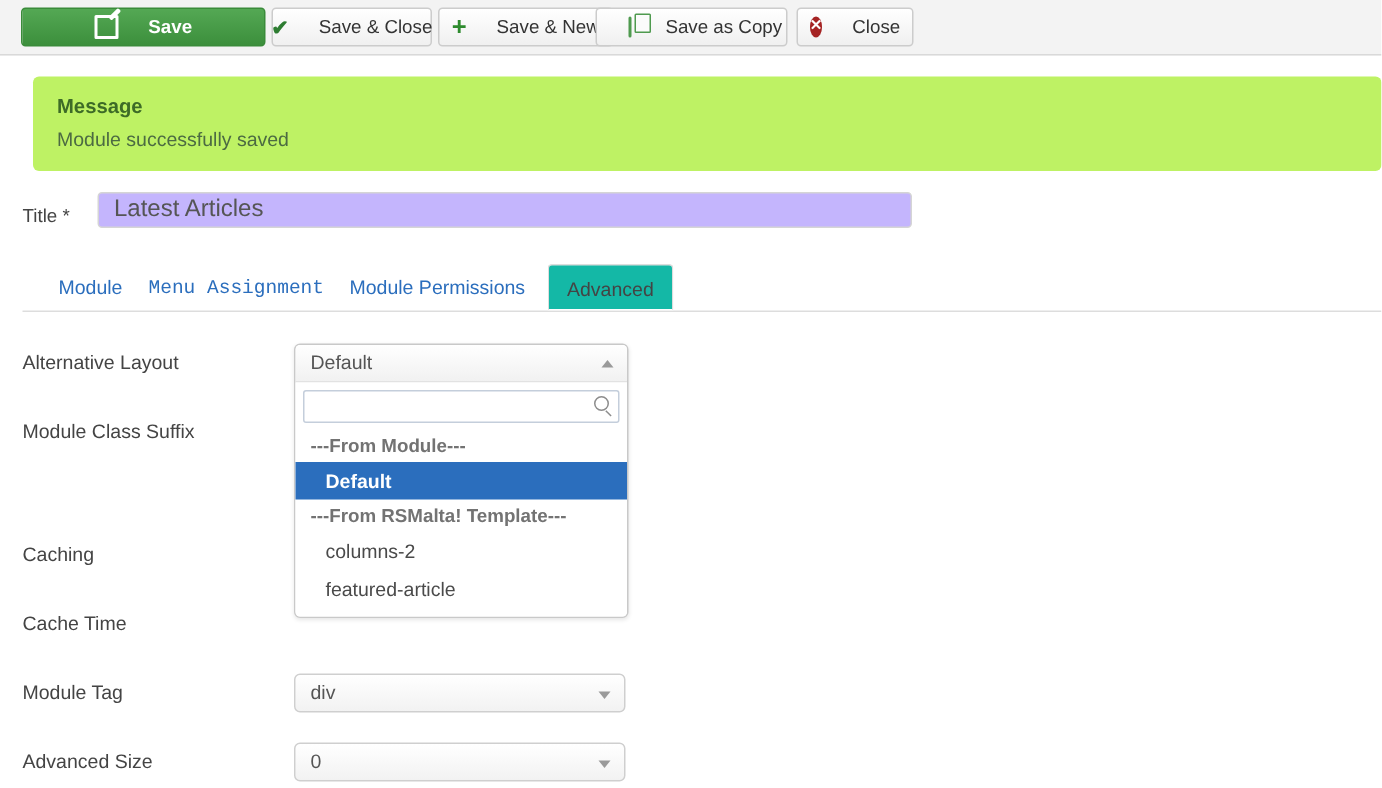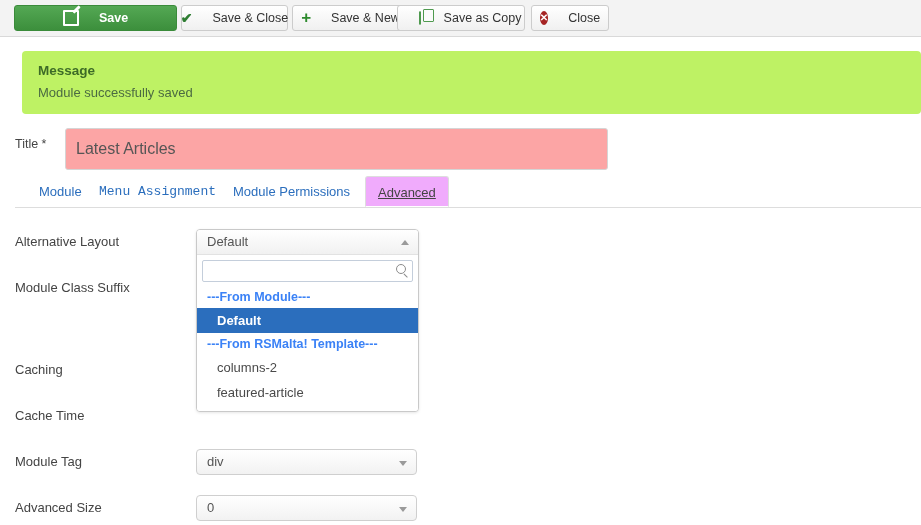--- a/index.html
+++ b/index.html
@@ -136,25 +136,25 @@
   }
   .title-label {
     position: absolute;
     left: 15px; top: 9px;
     font-size: 12.5px;
     color: #444444;
   }
   .title-input {
     position: absolute;
     left: 65px; top: 0;
-    width: 543px; height: 42px;
+    width: 543px; height: 24px;
     box-sizing: border-box;
     border: 1px solid #d5d5d5;
     border-radius: 3px;
-    background: #fca5a5;
+    background: #c4b5fd;
     font-family: "Liberation Sans", sans-serif;
     font-size: 16px;
     color: #555555;
     padding: 5px 10px;
     outline: none;
   }
 
   
   .tabs {
     position: absolute;
@@ -174,26 +174,25 @@
     height: 31px;
     line-height: 31px;
     padding: 0 12px;
     font-size: 13px;
     color: #2b6ebd;
     box-sizing: border-box;
     cursor: pointer;
   }
   .tab.active {
     color: #444444;
-    background: #f0abfc;
+    background: #14b8a6;
     border: 1px solid #dddddd;
     border-bottom: 1px solid #ffffff;
     border-radius: 3px 3px 0 0;
     z-index: 3;
-    text-decoration: underline;
   }
   .tab-0 { left: 12px; }
   .tab-1 { left: 72px; font-family: Liberation Mono, monospace; }
   .tab-2 { left: 206px; }
   .tab-3 { left: 350px; }
 
   
   .field-label {
     position: absolute;
     left: 15px;
@@ -304,21 +303,21 @@
   .chosen-list {
     list-style: none;
     margin: 0;
     padding: 0 0 6px 0;
     background: #ffffff;
     border-radius: 0 0 3px 3px;
   }
   .chosen-group {
     font-weight: bold;
     font-size: 12.5px;
-    color: #3b82f6;
+    color: #737373;
     padding: 4px 0 4px 10px;
     cursor: default;
   }
   .chosen-option {
     font-size: 13px;
     color: #4a4a4a;
     padding: 5px 0 5px 20px;
     cursor: pointer;
   }
   .chosen-option.selected {

